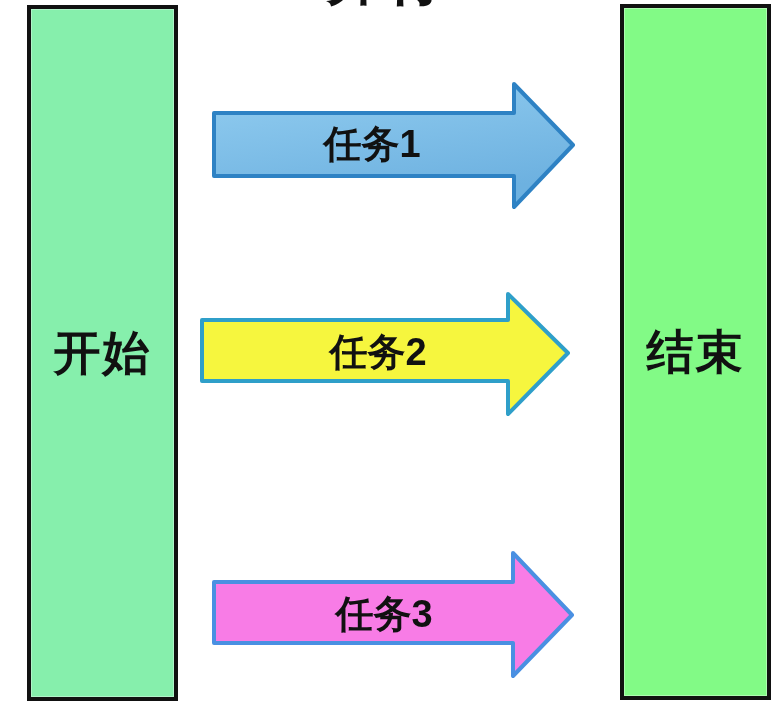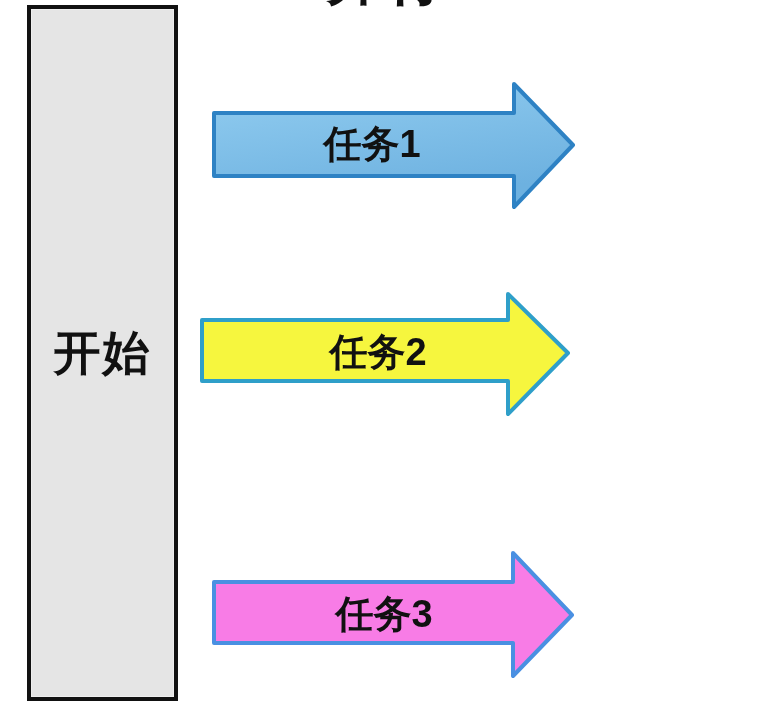--- a/index.html
+++ b/index.html
@@ -39,21 +39,21 @@
     font-size: 47px;
     font-weight: bold;
     color: #111111;
     letter-spacing: 2px;
   }
   .node-start {
     left: 27px;
     top: 5px;
     width: 151px;
     height: 696px;
-    background: #e5e5e5;
+    background: #86efac;
     box-shadow: inset 0 0 0 1px rgba(255,255,255,0.35);
   }
   .node-end {
     left: 620px;
     top: 4px;
     width: 151px;
     height: 696px;
     background: #82fa86;
     box-shadow: inset 0 0 0 1px rgba(255,255,255,0.35);
   }
@@ -76,20 +76,23 @@
 <body>
 
 <div class="canvas">
 
   <div class="title-cropped">并行</div>
 
   <div class="node node-start">
     <span>开始</span>
   </div>
 
+  <div class="node node-end">
+    <span>结束</span>
+  </div>
 
   <svg class="arrows" width="775" height="710" viewBox="0 0 775 710">
     <defs>
       <linearGradient id="blueGrad" x1="0" y1="0" x2="0.4" y2="1">
         <stop offset="0" stop-color="#92cdf0"></stop>
         <stop offset="1" stop-color="#6db1e0"></stop>
       </linearGradient>
     </defs>
 
     <g>

